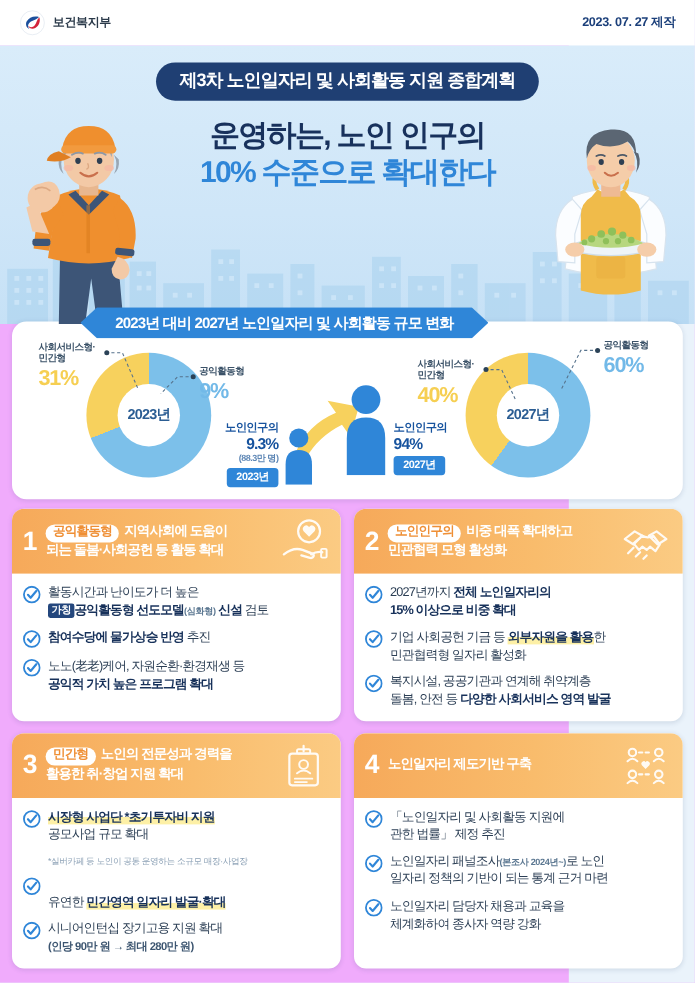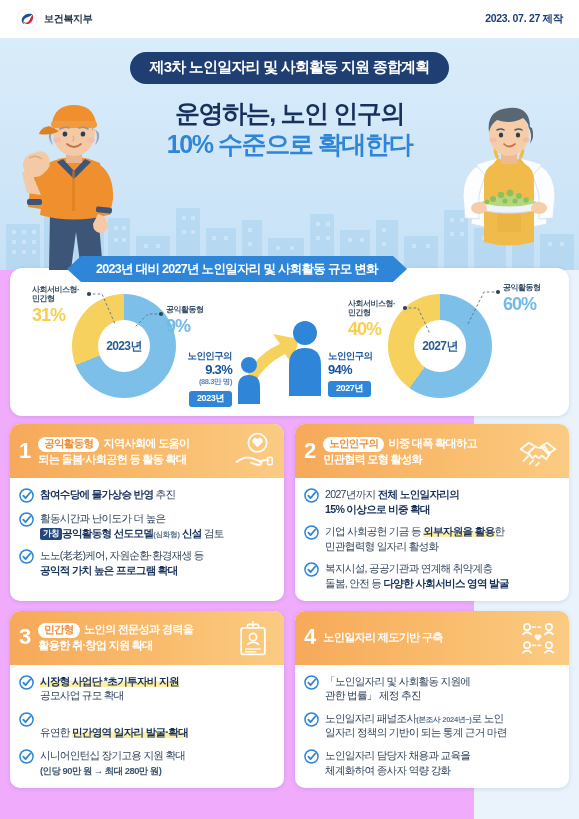--- a/index.html
+++ b/index.html
@@ -624,31 +624,31 @@
           <rect x="39" y="27" width="5" height="8" rx="1" fill="none" stroke="#ffffff" stroke-width="1.8"></rect>
         </svg>
       </div>
       <div class="card-body">
         <div class="bullet">
           <svg class="check" viewBox="0 0 16 16">
             <circle cx="8" cy="8" r="7" fill="none" stroke="#2f86d8" stroke-width="1.6"></circle>
             <path d="M4.6 8.2 l2.4 2.6 5 -6" fill="none" stroke="#2f86d8" stroke-width="1.9" stroke-linecap="round" stroke-linejoin="round"></path>
           </svg>
           <div class="btext">
-            <b>참여수당에 물가상승 반영</b><span> 추진</span>
-          </div>
-        </div>
-        <div class="bullet">
-          <svg class="check" viewBox="0 0 16 16">
-            <circle cx="8" cy="8" r="7" fill="none" stroke="#2f86d8" stroke-width="1.6"></circle>
-            <path d="M4.6 8.2 l2.4 2.6 5 -6" fill="none" stroke="#2f86d8" stroke-width="1.9" stroke-linecap="round" stroke-linejoin="round"></path>
-          </svg>
-          <div class="btext">
             <span>활동시간과 난이도가 더 높은</span><br>
             <span class="darkchip">가칭</span><b>공익활동형 선도모델</b><span class="inline-sm">(심화형)</span><b> 신설</b><span> 검토</span>
+          </div>
+        </div>
+        <div class="bullet">
+          <svg class="check" viewBox="0 0 16 16">
+            <circle cx="8" cy="8" r="7" fill="none" stroke="#2f86d8" stroke-width="1.6"></circle>
+            <path d="M4.6 8.2 l2.4 2.6 5 -6" fill="none" stroke="#2f86d8" stroke-width="1.9" stroke-linecap="round" stroke-linejoin="round"></path>
+          </svg>
+          <div class="btext">
+            <b>참여수당에 물가상승 반영</b><span> 추진</span>
           </div>
         </div>
         <div class="bullet">
           <svg class="check" viewBox="0 0 16 16">
             <circle cx="8" cy="8" r="7" fill="none" stroke="#2f86d8" stroke-width="1.6"></circle>
             <path d="M4.6 8.2 l2.4 2.6 5 -6" fill="none" stroke="#2f86d8" stroke-width="1.9" stroke-linecap="round" stroke-linejoin="round"></path>
           </svg>
           <div class="btext">
             <span>노노(老老)케어, 자원순환·환경재생 등</span><br>
             <b>공익적 가치 높은 프로그램 확대</b>
@@ -725,20 +725,21 @@
         <div class="bullet">
           <svg class="check" viewBox="0 0 16 16">
             <circle cx="8" cy="8" r="7" fill="none" stroke="#2f86d8" stroke-width="1.6"></circle>
             <path d="M4.6 8.2 l2.4 2.6 5 -6" fill="none" stroke="#2f86d8" stroke-width="1.9" stroke-linecap="round" stroke-linejoin="round"></path>
           </svg>
           <div class="btext">
             <span class="hl">시장형 사업단 *초기투자비 지원</span><br>
             <span>공모사업 규모 확대</span>
           </div>
         </div>
+        <div class="note">*실버카페 등 노인이 공동 운영하는 소규모 매장·사업장</div>
         <div class="bullet">
           <svg class="check" viewBox="0 0 16 16">
             <circle cx="8" cy="8" r="7" fill="none" stroke="#2f86d8" stroke-width="1.6"></circle>
             <path d="M4.6 8.2 l2.4 2.6 5 -6" fill="none" stroke="#2f86d8" stroke-width="1.9" stroke-linecap="round" stroke-linejoin="round"></path>
           </svg>
           <div class="btext">
             <br>
             <span>유연한 </span><span class="hl">민간영역 일자리 발굴·확대</span>
           </div>
         </div>

